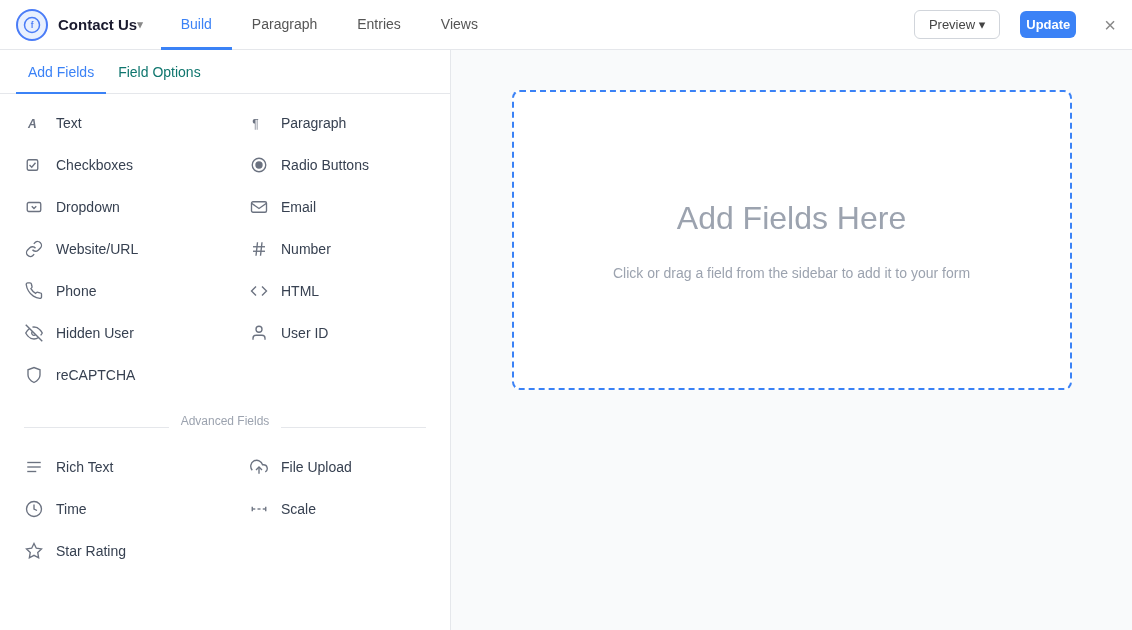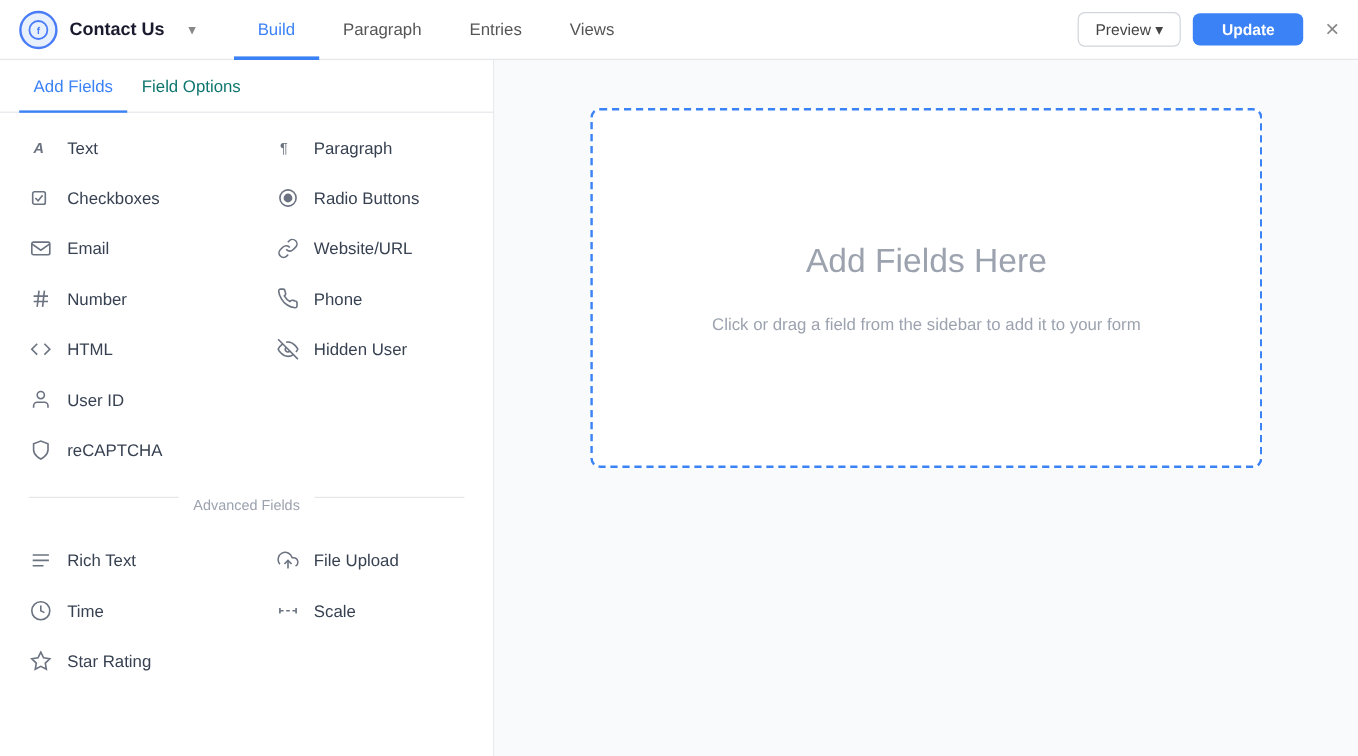--- a/index.html
+++ b/index.html
@@ -33,22 +33,22 @@
       margin-right: 10px;
       flex-shrink: 0;
     }
     .app-logo svg { width: 18px; height: 18px; }
     .app-title {
       font-size: 15px;
       font-weight: 600;
       color: #1a1a2e;
       display: flex;
       align-items: center;
-      gap: 20px;
-      margin-right: 32px;
+      gap: 0;
+      margin-right: 18px;
     }
     .app-title .chevron { color: #888; font-size: 11px; }
 
     .nav-tabs {
       display: flex;
       gap: 0;
       flex: 1;
       align-items: center;
       height: 100%;
     }
@@ -65,41 +65,41 @@
       position: relative;
     }
     .nav-tab.active {
       color: #3b82f6;
       border-bottom: 3px solid #3b82f6;
       font-weight: 500;
     }
 
     .nav-actions {
       display: flex;
-      gap: 10px;
+      gap: 20px;
       align-items: center;
     }
     .btn-preview {
       border: 1px solid #d1d5db;
       background: #fff;
       border-radius: 6px;
       padding: 6px 14px;
       font-size: 13px;
       cursor: pointer;
       color: #444;
       display: flex;
       align-items: center;
       gap: 6px;
     }
     .btn-update {
       background: #3b82f6;
       color: #fff;
       border: none;
       border-radius: 6px;
-      padding: 6px 24px;
+      padding: 6px 6px;
       font-size: 13px;
       font-weight: 600;
       cursor: pointer;
     }
     .btn-close {
       background: none;
       border: none;
       font-size: 20px;
       color: #888;
       cursor: pointer;
@@ -109,21 +109,21 @@
 
     
     .main-layout {
       display: flex;
       flex: 1;
       overflow: hidden;
     }
 
     
     .sidebar {
-      width: 412px;
+      width: 451px;
       flex-shrink: 0;
       border-right: 1px solid #e5e7eb;
       display: flex;
       flex-direction: column;
       overflow-y: auto;
     }
     .sidebar-tabs {
       display: flex;
       border-bottom: 1px solid #e5e7eb;
       padding: 0 16px;
@@ -167,21 +167,21 @@
       display: flex;
       align-items: center;
       justify-content: center;
       color: #6b7280;
       flex-shrink: 0;
     }
     .field-icon svg { width: 18px; height: 18px; }
 
     .section-divider {
       display: flex;
-      align-items: flex-start;
+      align-items: flex-end;
       padding: 10px 24px;
       gap: 12px;
       color: #9ca3af;
       font-size: 12px;
     }
     .section-divider::before, .section-divider::after {
       content: '';
       flex: 1;
       height: 1px;
       background: #e5e7eb;
@@ -203,21 +203,21 @@
       border-radius: 8px;
       background: #fff;
       display: flex;
       flex-direction: column;
       align-items: center;
       justify-content: center;
       padding: 60px 40px;
       text-align: center;
     }
     .drop-zone-title {
-      font-size: 28px;
+      font-size: 32px;
       font-weight: 300;
       color: #9ca3af;
       margin-bottom: 28px;
     }
     .drop-zone-subtitle {
       font-size: 14px;
       color: #9ca3af;
     }
   </style>
 </head>
@@ -309,20 +309,29 @@
         <div class="field-item">
           <span class="field-icon">
             <svg viewBox="0 0 24 24" fill="none" stroke="currentColor" stroke-width="1.8">
               <circle cx="12" cy="12" r="9"></circle>
               <circle cx="12" cy="12" r="4" fill="currentColor"></circle>
             </svg>
           </span>
           <span>Radio Buttons</span>
         </div>
 
+        <div class="field-item">
+          <span class="field-icon">
+            <svg viewBox="0 0 24 24" fill="none" stroke="currentColor" stroke-width="1.8">
+              <rect x="3" y="6" width="18" height="12" rx="2"></rect>
+              <polyline points="15,11 12,14 9,11"></polyline>
+            </svg>
+          </span>
+          <span>Dropdown</span>
+        </div>
 
         <div class="field-item">
           <span class="field-icon">
             <svg viewBox="0 0 24 24" fill="none" stroke="currentColor" stroke-width="1.8">
               <rect x="2" y="5" width="20" height="14" rx="2"></rect>
               <polyline points="2,7 12,14 22,7"></polyline>
             </svg>
           </span>
           <span>Email</span>
         </div>

